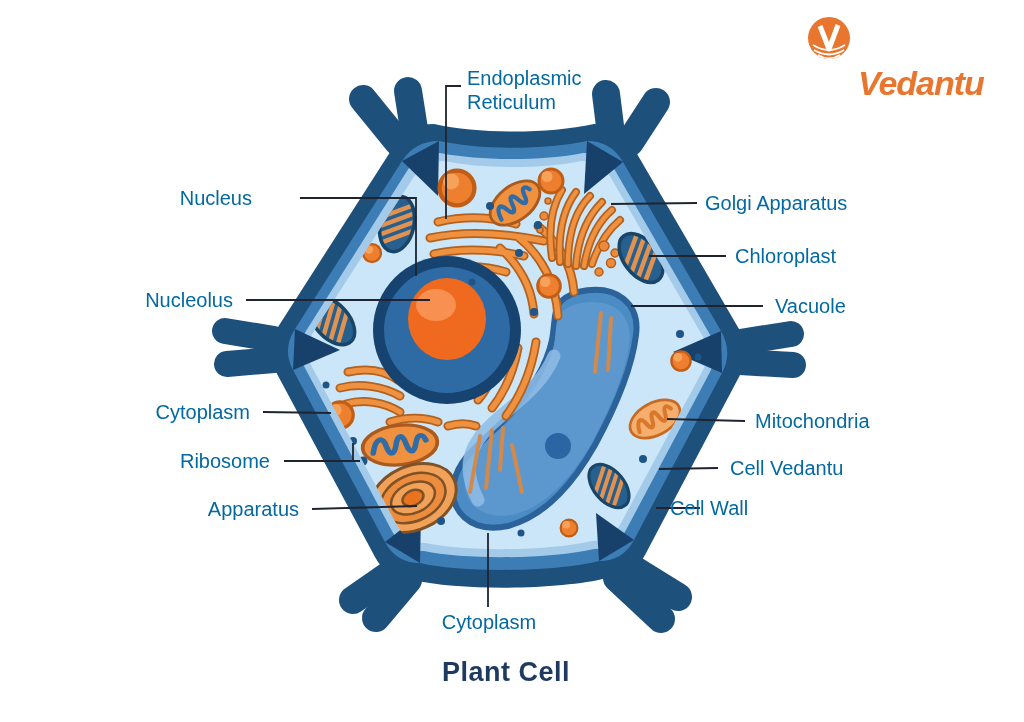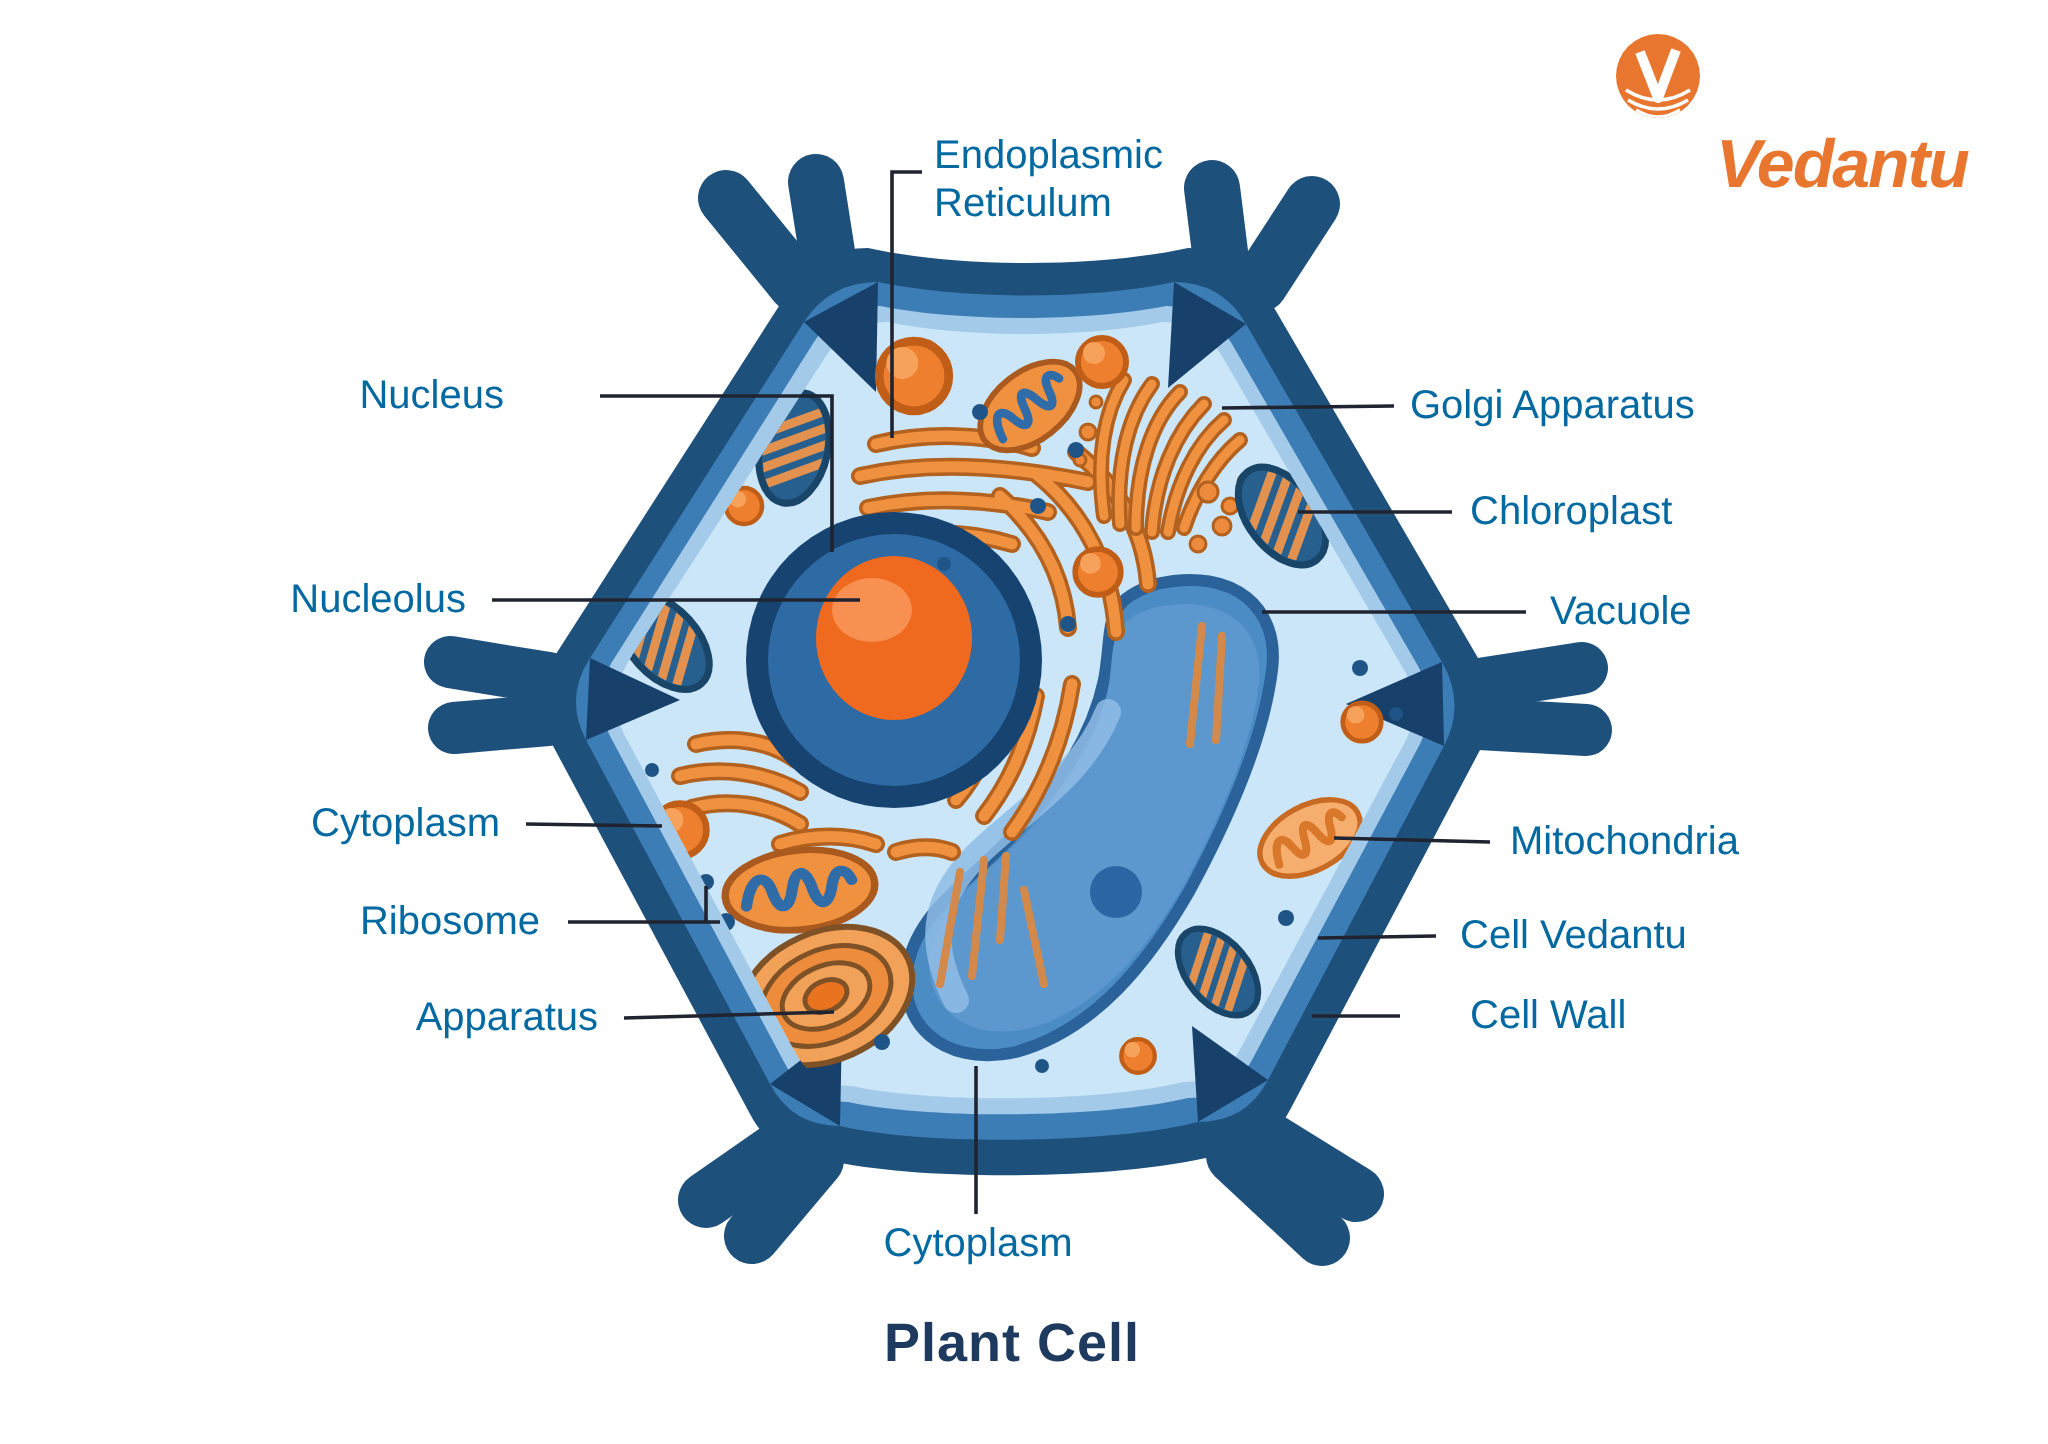--- a/index.html
+++ b/index.html
@@ -205,18 +205,18 @@
   <div class="lbl" style="right:772px;top:198px">Nucleus</div>
   <div class="lbl" style="right:791px;top:300px">Nucleolus</div>
   <div class="lbl" style="right:774px;top:412px">Cytoplasm</div>
   <div class="lbl" style="right:754px;top:461px">Ribosome</div>
   <div class="lbl" style="right:725px;top:509px">Apparatus</div>
   <div class="lbl" style="left:705px;top:203px">Golgi Apparatus</div>
   <div class="lbl" style="left:735px;top:256px">Chloroplast</div>
   <div class="lbl" style="left:775px;top:306px">Vacuole</div>
   <div class="lbl" style="left:755px;top:421px">Mitochondria</div>
   <div class="lbl" style="left:730px;top:468px">Cell Vedantu</div>
-  <div class="lbl" style="left:735px;top:508px">Cell Wall</div>
+  <div class="lbl" style="left:670px;top:508px">Cell Wall</div>
   <div class="lbl center" style="left:489px;top:622px">Cytoplasm</div>
 
   <div class="title">Plant Cell</div>
   <div class="brandword">Vedantu</div>
 </div>
 
 </body></html>

